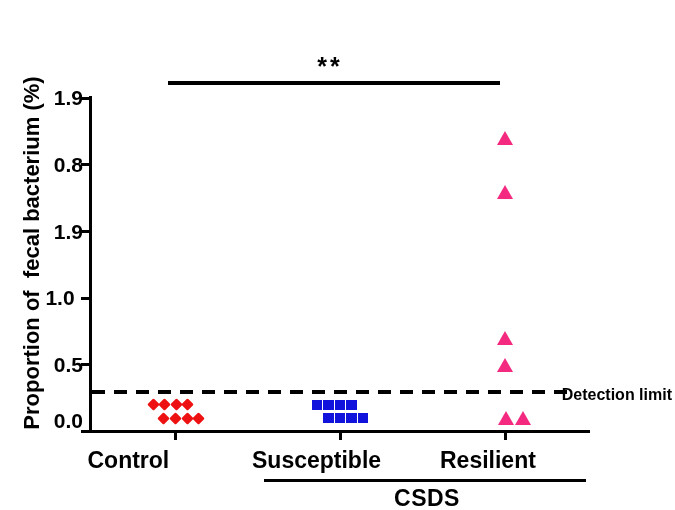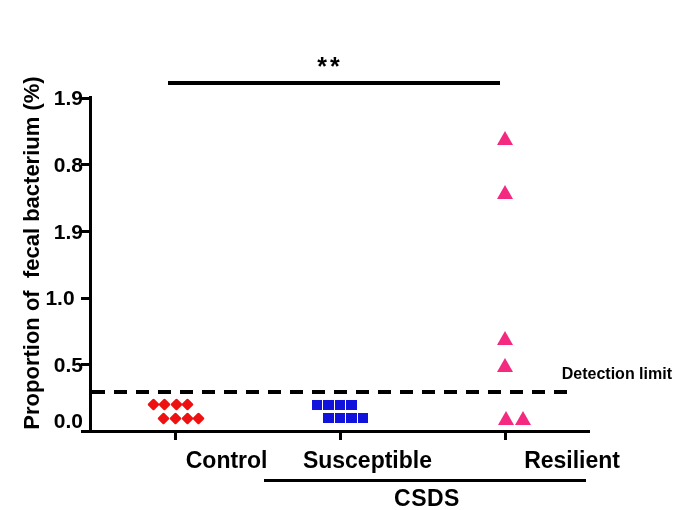--- a/index.html
+++ b/index.html
@@ -20,30 +20,30 @@
   .xaxis{position:absolute;left:89px;top:430px;width:501px;height:3.2px;background:#000;}
   .sigbar{position:absolute;left:168px;top:81px;width:332px;height:3.5px;background:#000;}
   .siglabel{
     position:absolute;left:290px;top:52px;width:80px;text-align:center;
     font-size:25px;font-weight:bold;letter-spacing:3px;
   }
   .dashline{
     position:absolute;left:92px;top:390px;width:481px;height:3.8px;
     background:repeating-linear-gradient(90deg,#000 0 13px,transparent 13px 22px);
   }
-  .detlabel{position:absolute;right:3px;top:365px;font-size:16px;font-weight:bold;}
+  .detlabel{position:absolute;right:3px;top:386px;font-size:16px;font-weight:bold;}
   .csdsline{position:absolute;left:264px;top:479px;width:322px;height:3.4px;background:#000;}
   .csdslabel{
     position:absolute;left:347px;top:485px;width:160px;text-align:center;
     font-size:23px;font-weight:bold;letter-spacing:.5px;
   }
   .ytick{position:absolute;width:8.5px;height:2.8px;background:#000;}
   .yticklabel{position:absolute;width:46px;text-align:right;font-size:21px;font-weight:bold;line-height:24px;height:24px;}
   .xtick{position:absolute;width:3px;height:8px;background:#000;}
-  .xticklabel{position:absolute;width:180px;text-align:right;font-size:23px;font-weight:bold;}
+  .xticklabel{position:absolute;width:180px;text-align:left;font-size:23px;font-weight:bold;}
   .pt{position:absolute;}
   .pt.diamond{width:9px;height:9px;transform:rotate(45deg);border-radius:1.5px;}
   .pt.square{width:10.5px;height:10.5px;}
   .pt.triangle{width:0;height:0;border-left:8px solid transparent;border-right:8px solid transparent;}
 </style>
 </head>
 <body>
 
 <div class="fig">
   <div class="ylabel">Proportion of  fecal bacterium (%)</div>

